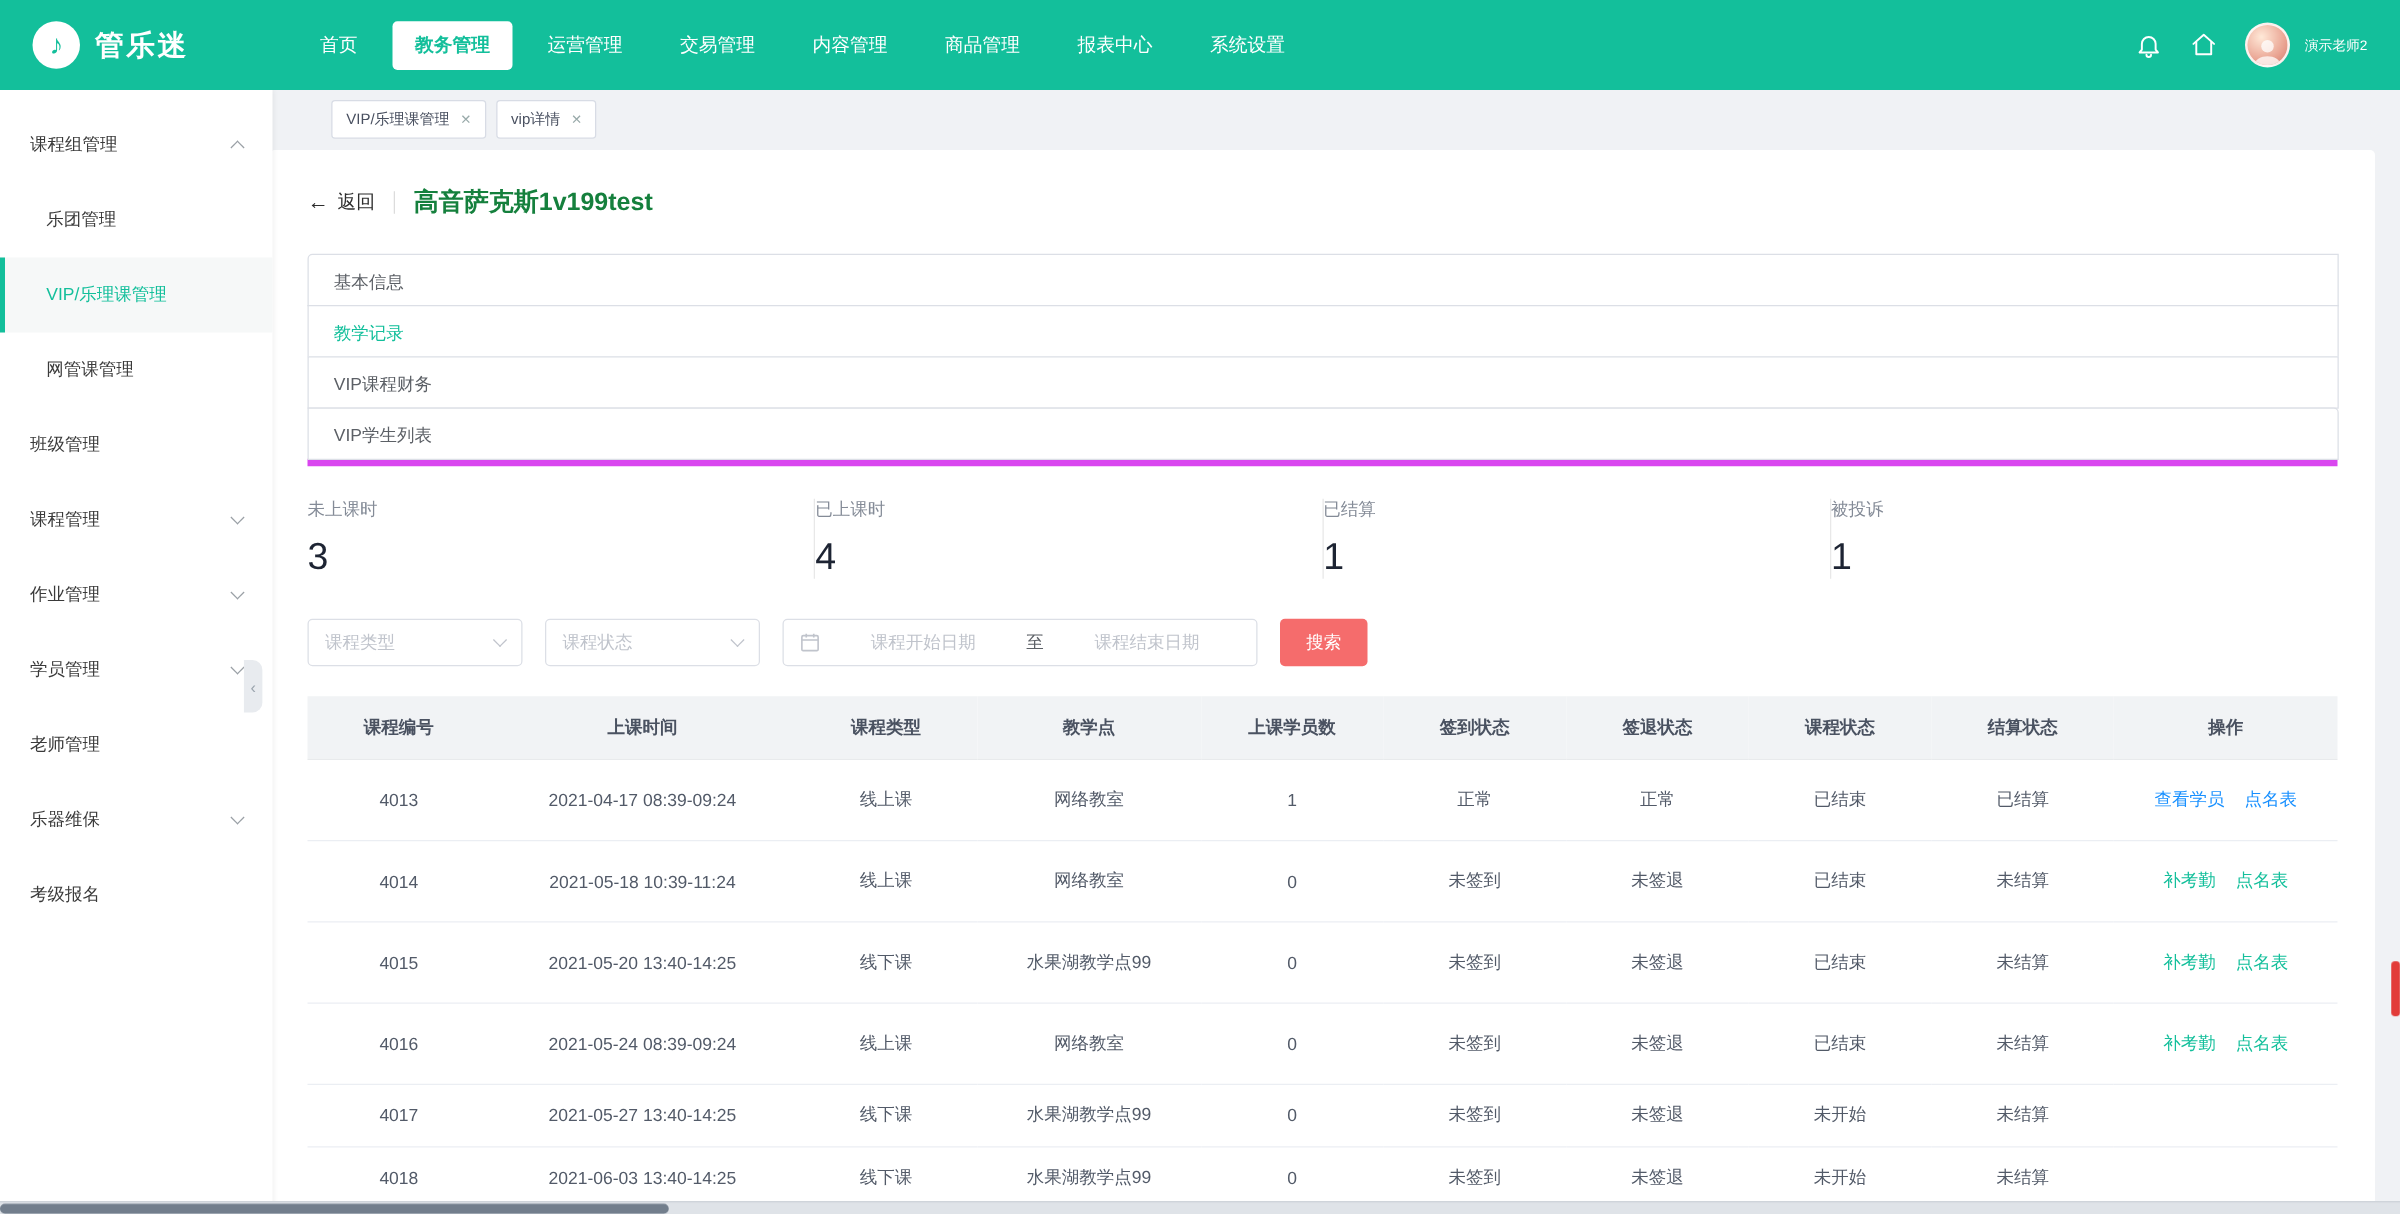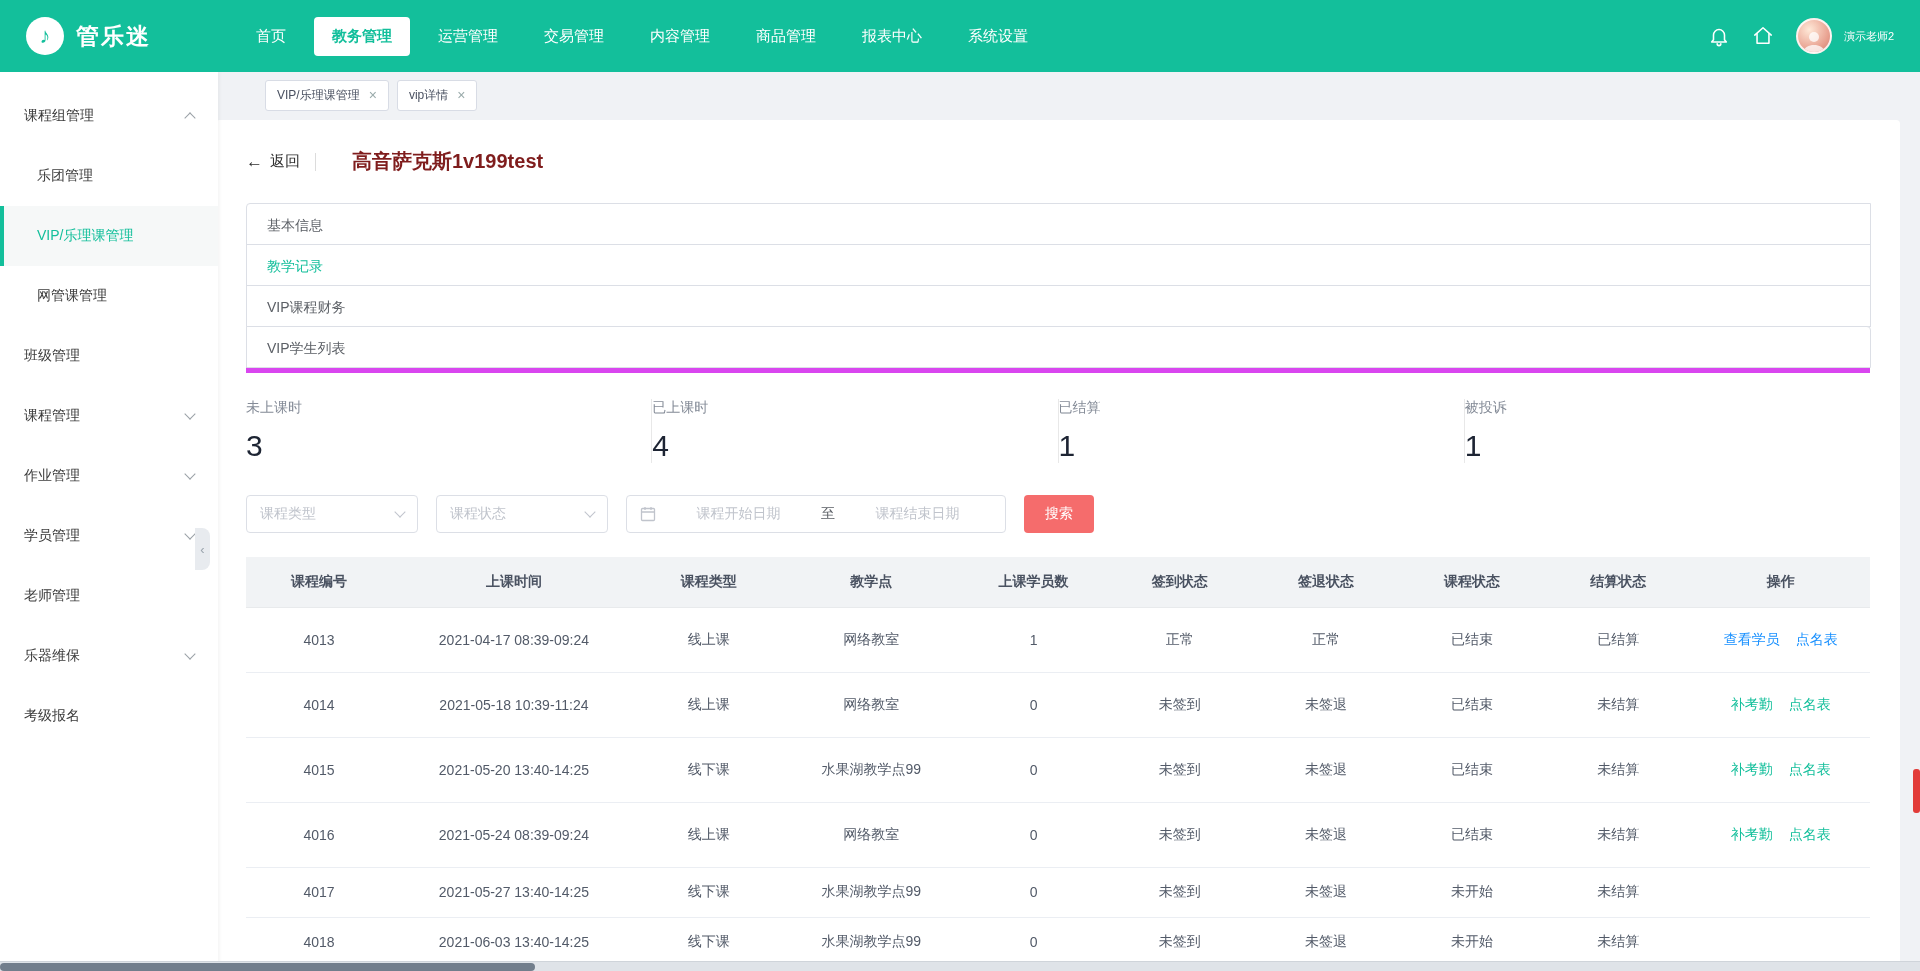--- a/index.html
+++ b/index.html
@@ -35,21 +35,21 @@
   .tabchips{display:flex;align-items:center;gap:8px;height:46px;padding:8px 0 8px 70px;}
   .chip{display:flex;align-items:center;gap:9px;background:#fff;border:1px solid #d8dce5;height:31px;padding:0 11px;font-size:12px;color:#495060;border-radius:3px;cursor:pointer;white-space:nowrap;}
   .chip-close{color:#9aa;font-size:14px;line-height:1;cursor:pointer;}
 
   .card{background:#fff;margin:2px 20px 0 21px;border-radius:4px;padding:28px 30px 18px;height:845px;position:relative;}
 
   .back-row{display:flex;align-items:center;gap:15px;margin-bottom:28px;}
   .back-btn{display:flex;align-items:center;gap:7px;color:#2d2d2d;font-size:15px;cursor:pointer;}
   .back-arrow{font-size:17px;}
   .vdiv{width:1px;height:18px;background:#dcdcdc;}
-  .page-title{font-size:20px;font-weight:bold;color:#7f1d1d;margin-left:21px;}
+  .page-title{font-size:20px;font-weight:bold;color:#15803d;}
 
   .page-tabs{display:flex;border-bottom:6px solid #d946ef;flex-direction:column;}
   .ptab{padding:0 20px;height:42px;line-height:42px;border:1px solid #dcdfe6;margin-right:-1px;margin-bottom:-1px;background:#fff;font-size:14px;color:#5c6066;cursor:pointer;}
   .ptab:first-child{border-top-left-radius:4px;}
   .ptab:last-child{border-top-right-radius:4px;}
   .ptab.active{color:var(--accent,#13bf9b);border-bottom-color:#fff;}
 
   .stats{display:flex;padding:26px 0 30px;}
   .stat{flex:1;text-align:left;border-right:1px solid #e8e8e8;}
   .stat:last-child{border-right:none;}

